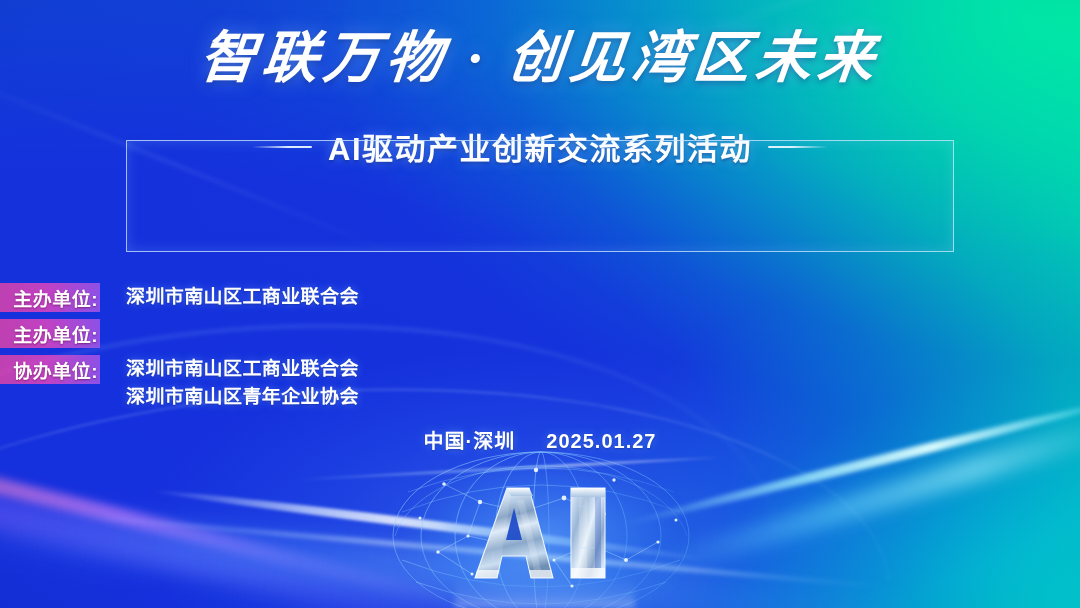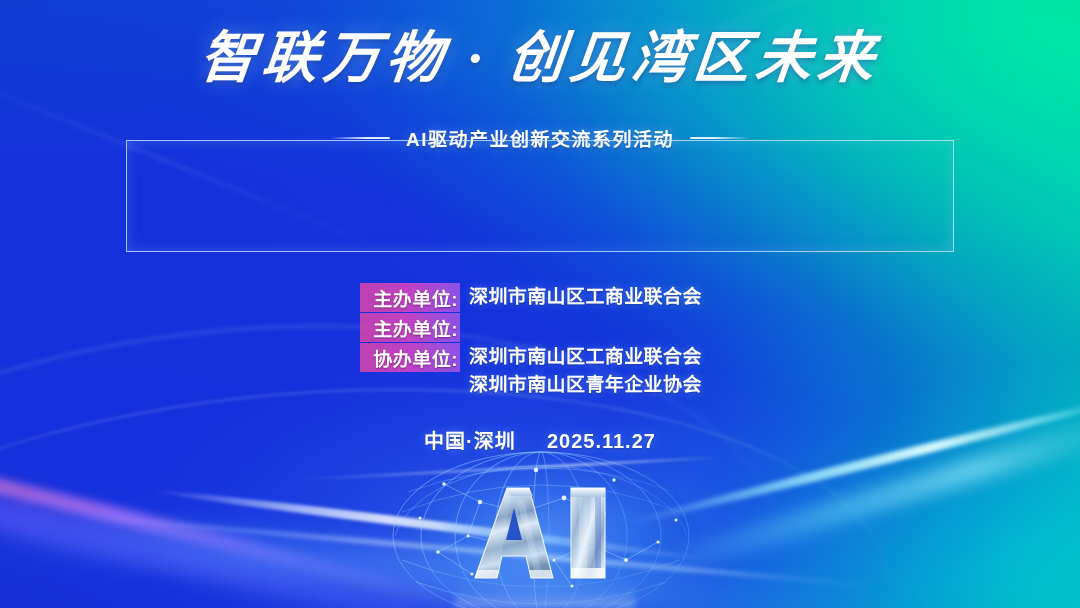--- a/index.html
+++ b/index.html
@@ -315,21 +315,21 @@
       rgba(235,248,255,0.95) 100%);
     border-radius: 2px;
   }
   .sub-line.right {
     background: linear-gradient(270deg,
       rgba(220,240,255,0) 0%,
       rgba(235,248,255,0.95) 60%,
       rgba(235,248,255,0.95) 100%);
   }
   .subtitle-text {
-    font-size: 19px;
+    font-size: 31px;
     font-weight: 700;
     color: #ffffff;
     letter-spacing: 1.5px;
     white-space: nowrap;
     text-shadow: 0 0 12px rgba(140,190,255,0.5), 0 2px 3px rgba(0,20,90,0.4);
   }
 
   .title-frame {
     position: absolute;
     left: 126px;
@@ -368,22 +368,22 @@
     filter: drop-shadow(0 0 14px rgba(80,240,190,0.40))
             drop-shadow(0 3px 3px rgba(0,20,90,0.45));
   }
 
   .org-block {
     position: absolute;
     left: 0; right: 0;
     top: 283px;
     display: flex;
     flex-direction: column;
-    align-items: center;
-    gap: 1px;
+    align-items: flex-start;
+    gap: 7px;
   }
   .org-row {
     display: flex;
     align-items: flex-start;
     width: 360px;
   }
   .org-label {
     flex: 0 0 auto;
     width: 100px;
     text-align: right;
@@ -395,21 +395,21 @@
     padding: 1px 2px;
     background: linear-gradient(90deg,
       rgba(255,70,160,0.72) 0%,
       rgba(235,70,190,0.80) 48%,
       rgba(190,95,235,0.70) 100%);
     text-shadow: 0 1px 2px rgba(90,0,60,0.55);
     box-sizing: border-box;
   }
   .org-values {
     flex: 1 1 auto;
-    padding-left: 9px;
+    padding-left: 26px;
   }
   .org-value {
     font-size: 19px;
     font-weight: 700;
     color: #ffffff;
     letter-spacing: 0.4px;
     white-space: nowrap;
     line-height: 1.47;
     text-shadow: 0 0 9px rgba(130,190,255,0.45), 0 1px 2px rgba(0,20,90,0.4);
   }
@@ -596,16 +596,16 @@
         <div class="org-value">深圳市南山区工商业联合会</div>
         <div class="org-value">深圳市南山区青年企业协会</div>
       </span>
     </div>
 
   </div>
 
   <div class="date-row">
     <span>中国·深圳</span>
     <span class="date-sep"></span>
-    <span>2025.11.27</span>
+    <span>2025.01.27</span>
   </div>
 
 </div>
 
 </body></html>

